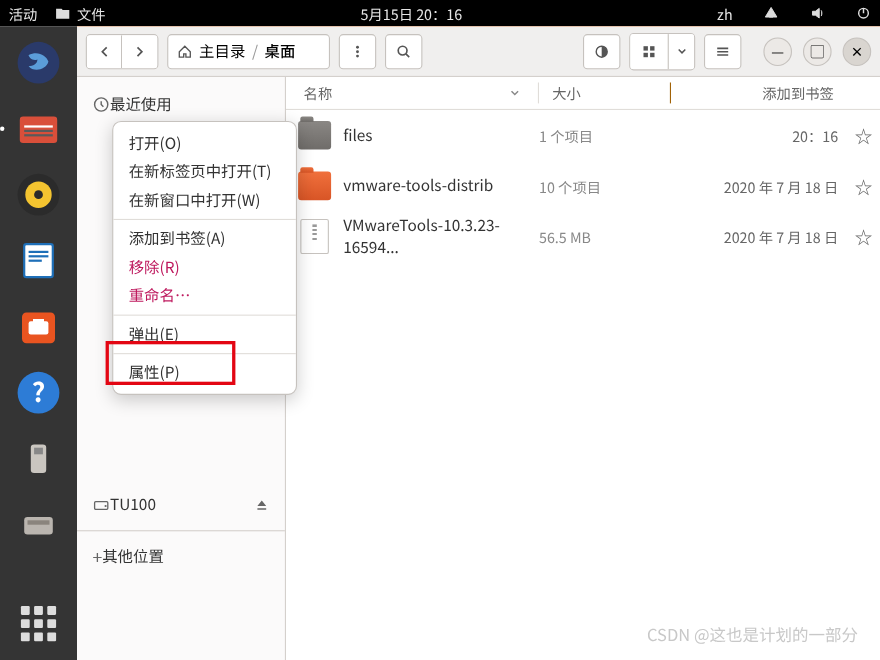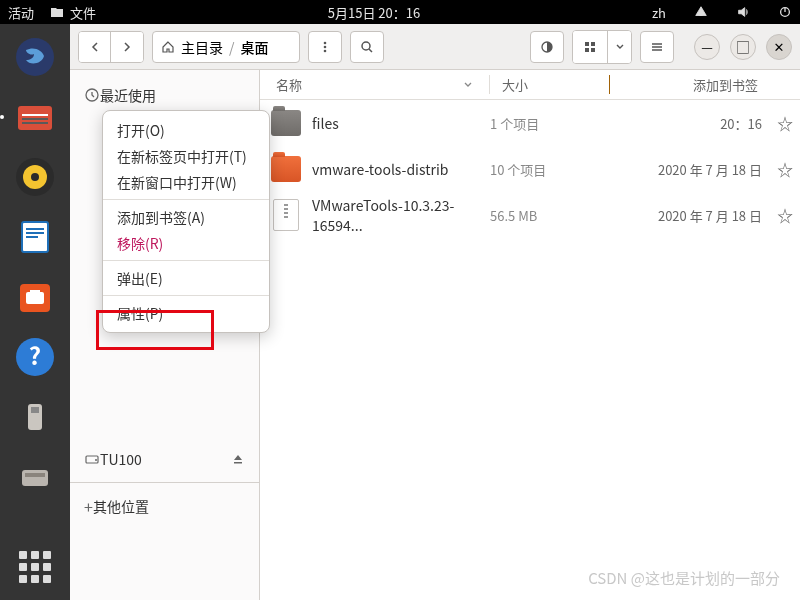--- a/index.html
+++ b/index.html
@@ -317,20 +317,21 @@
   </div>
 </div>
 
 <div class="context-menu">
   <div class="menu-item">打开(O)</div>
   <div class="menu-item">在新标签页中打开(T)</div>
   <div class="menu-item">在新窗口中打开(W)</div>
   <div class="menu-sep"></div>
   <div class="menu-item">添加到书签(A)</div>
   <div class="menu-item disabled">移除(R)</div>
+  <div class="menu-item disabled">重命名…</div>
   <div class="menu-sep"></div>
   <div class="menu-item">弹出(E)</div>
   <div class="menu-sep"></div>
   <div class="menu-item">属性(P)</div>
 </div>
 <div class="menu-highlight"></div>
 
 <div class="watermark">CSDN @这也是计划的一部分</div>
 
 </body></html>

